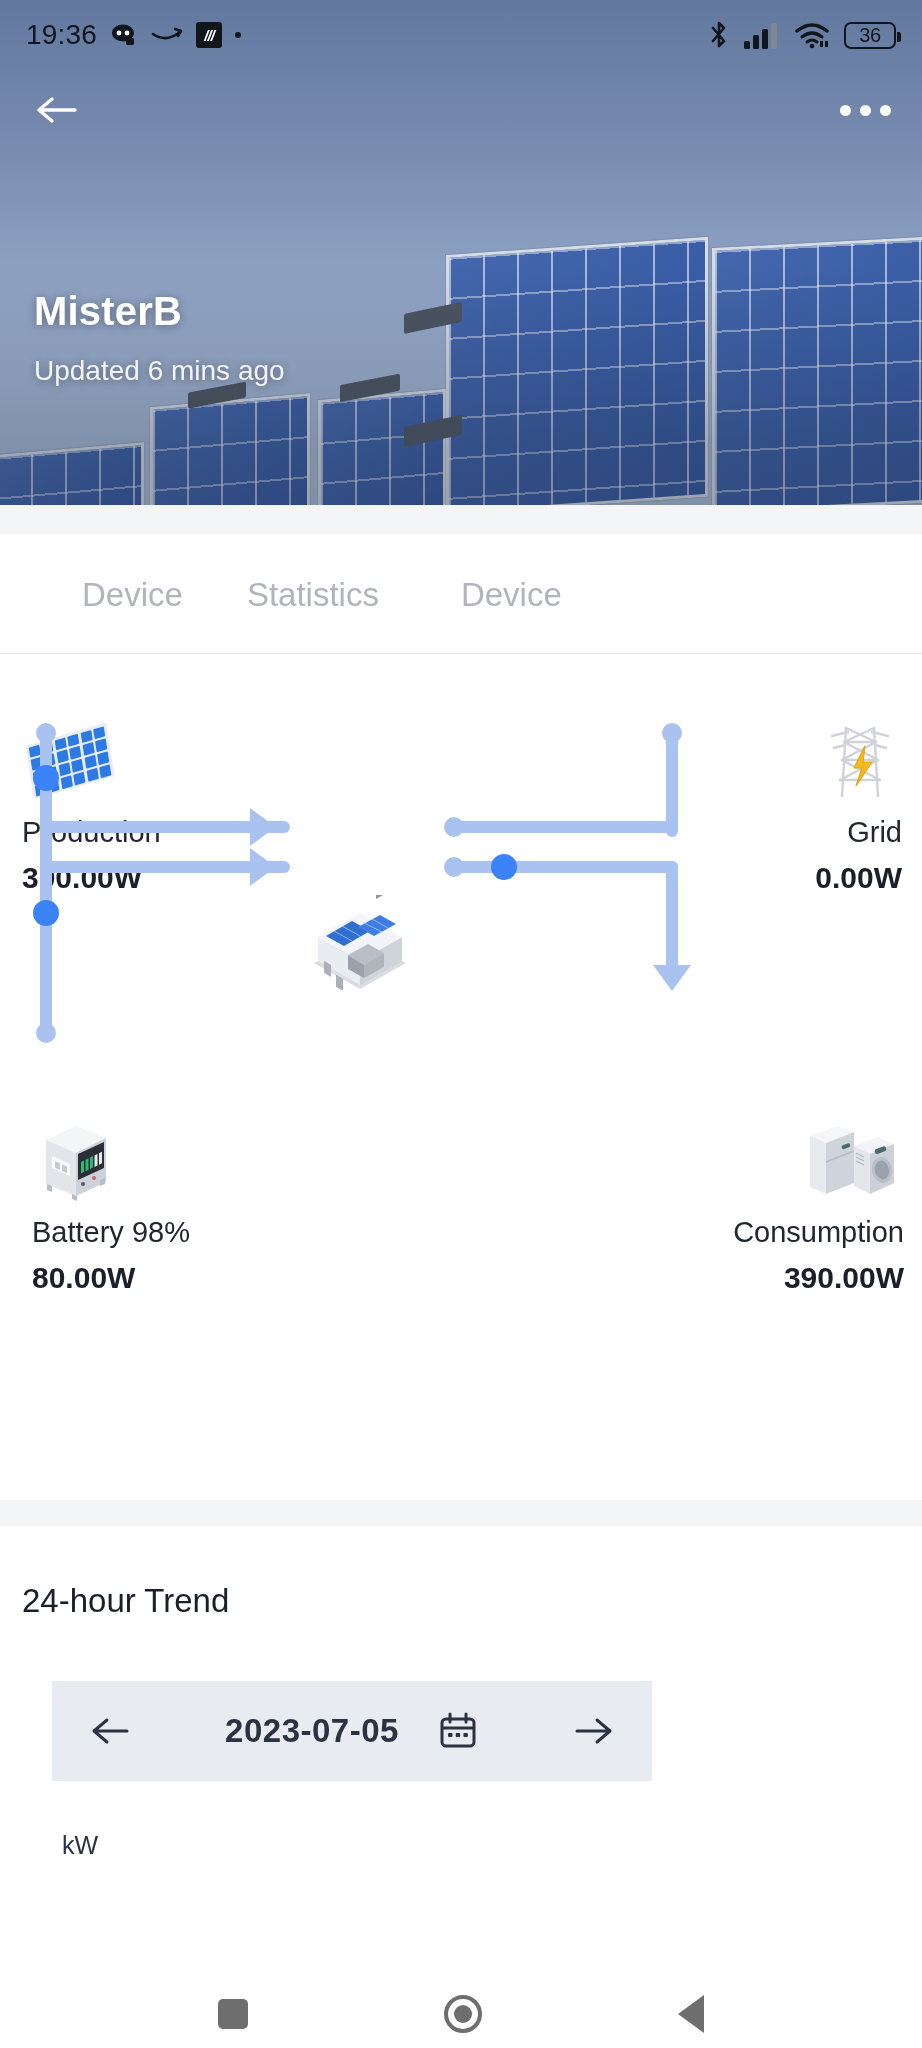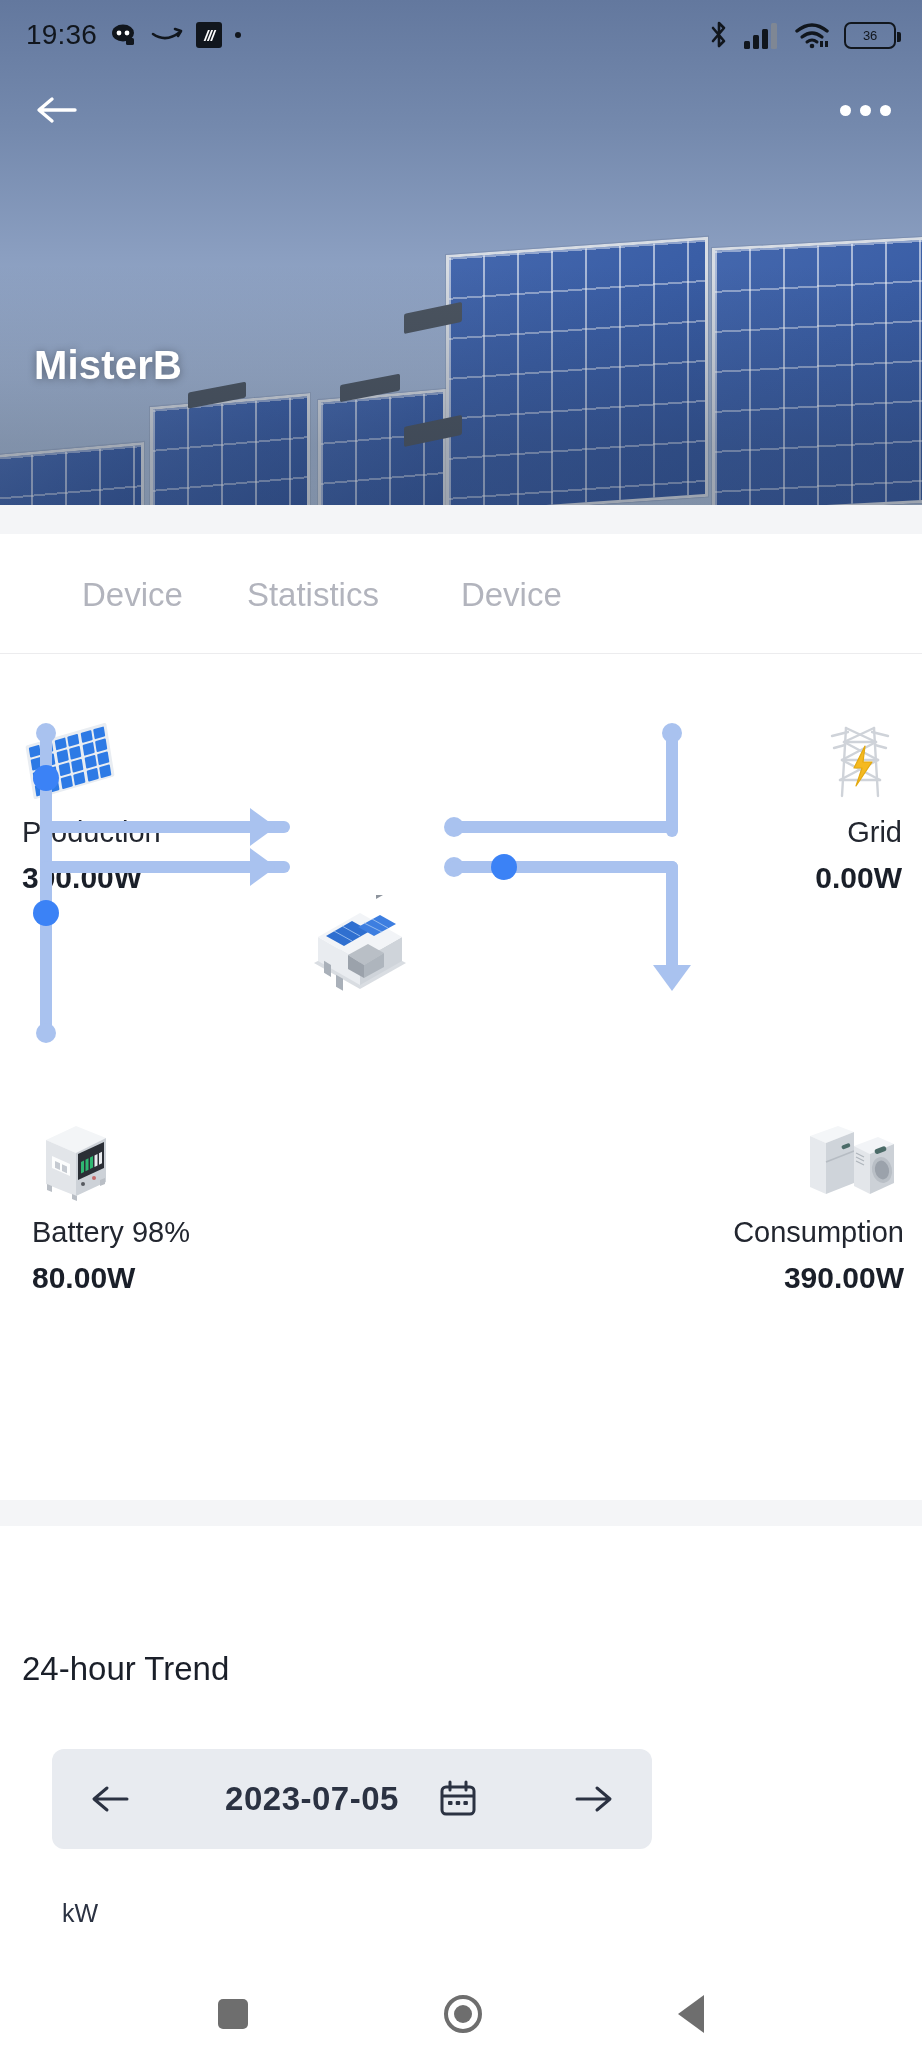--- a/index.html
+++ b/index.html
@@ -49,21 +49,21 @@
     padding:12px 26px; color:#11161d; z-index:6;
   }
   .sb-left { display:flex; align-items:center; gap:13px; }
   .sb-time { font-size:28px; font-weight:400; letter-spacing:.2px; }
   .sb-right { display:flex; align-items:center; gap:14px; }
   .sb-ico { display:flex; align-items:flex-end; }
   .battbox {
     width:52px; height:27px; border:2.5px solid #11161d; border-radius:7px;
     display:flex; align-items:center; justify-content:center; position:relative;
   }
-  .battbox span { font-size:13px; font-weight:500; letter-spacing:-.3px; }
+  .battbox span { font-size:20px; font-weight:500; letter-spacing:-.3px; }
   .battbox::after {
     content:""; position:absolute; right:-7px; top:8px;
     width:4px; height:10px; background:#11161d; border-radius:0 2px 2px 0;
   }
   .sqico { width:26px;height:26px;background:#11161d;display:flex;align-items:center;justify-content:center;border-radius:3px; }
   .sqico i { color:#fff;font-style:italic;font-size:15px;font-weight:700;letter-spacing:-1px; }
   .dotsm { width:6px;height:6px;border-radius:50%;background:#11161d; }
 
   
   .appbar {
@@ -160,26 +160,26 @@
     border-left:26px solid #a9c2ef;
   }
   .arrowD {
     position:absolute; width:0; height:0;
     border-left:19px solid transparent; border-right:19px solid transparent;
     border-top:26px solid #a9c2ef;
   }
 
   
   .trendgap { position:absolute; top:1500px; left:0; width:100%; height:26px; background:#f4f5f7; }
-  .trend { position:absolute; top:1594px; left:0; width:100%; height:454px; background:#fff;padding-left:13px; }
+  .trend { position:absolute; top:1526px; left:0; width:100%; height:454px; background:#fff;padding-left:13px; }
   .trend-title { position:absolute; left:22px; top:56px; font-size:33px; color:#1a1f29; }
   .datebar {
     position:absolute; left:52px; top:155px; width:600px; height:100px;
     background:#e8ebf0; display:flex; align-items:center; justify-content:space-between;
-    padding:0 30px; border-radius:12px;
+    padding:0 30px; border-radius:2px;
   }
   .datebar .dbtn { width:58px;height:58px;display:flex;align-items:center;justify-content:center;cursor:pointer; }
   .datebar .dval {
     font-size:33px; font-weight:700; color:#2b3242; letter-spacing:.5px;
     display:flex; align-items:center; gap:38px;
   }
   .cal-ico { width:42px;height:42px;display:flex;align-items:center;justify-content:center;cursor:pointer; }
   .kwlabel { position:absolute; left:62px; top:305px; font-size:25px; color:#2b3242; }
 
   
@@ -224,20 +224,21 @@
       <div class="mount" style="left:-42px;top:165px;width:58px;height:20px;transform:skewY(-8deg);"></div>
     </div>
     <div class="panelArr" id="arrBig2">
       <div class="pane" style="left:0;top:0;width:100%;height:100%;"></div>
     </div>
 
     <div class="heroFade"></div>
 
     <div class="herotext">
       <div class="site-name">MisterB</div>
+      <div class="site-updated">Updated 6 mins ago</div>
     </div>
   </div>
 
   <div class="statusbar">
     <div class="sb-left">
       <span class="sb-time">19:36</span>
       <span class="sb-ico">
         <svg width="28" height="24" viewBox="0 0 28 24">
           <ellipse cx="13" cy="10" rx="11" ry="8.5" fill="#11161d"></ellipse>
           <circle cx="9" cy="10" r="2.4" fill="#fff"></circle>

